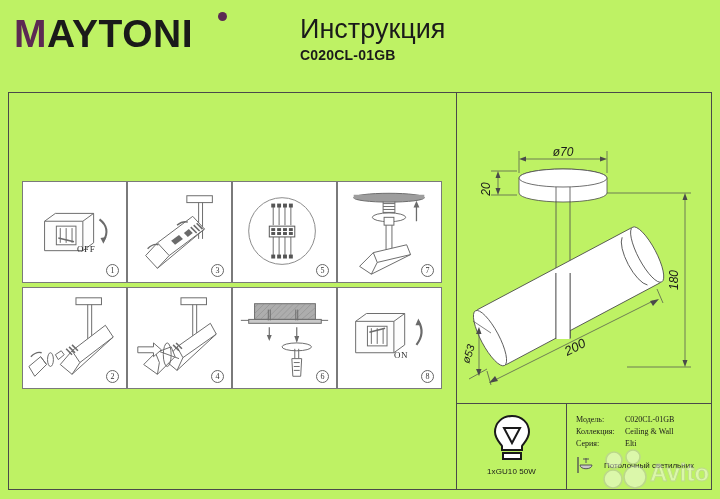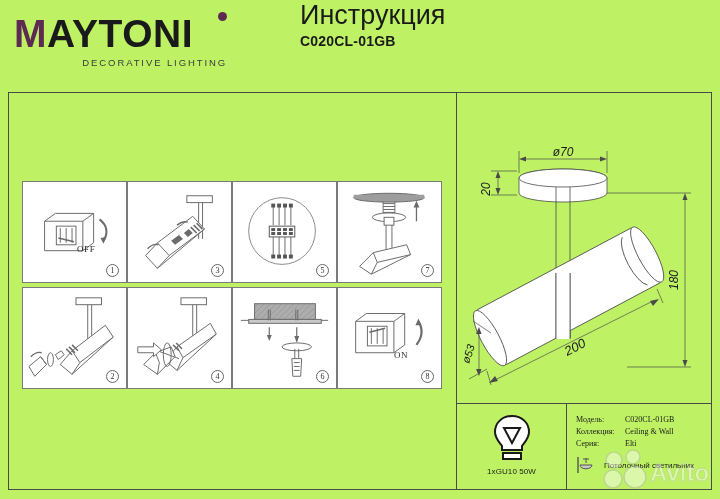--- a/index.html
+++ b/index.html
@@ -47,21 +47,21 @@
   #logo-tagline {
     font-size: 9.5px;
     letter-spacing: 1.9px;
     color: #3a3a3a;
     text-align: right;
     margin-top: 3px;
     padding-right: 2px;
     white-space: nowrap;
   }
   #title-block {
-    position: absolute; left: 300px; top: 0;
+    position: absolute; left: 300px; top: 14px;
   }
   #doc-title {
     font-size: 27px;
     color: #1a1a1a;
     line-height: 30px;
     white-space: nowrap;
   }
   #doc-model {
     font-size: 14px;
     font-weight: bold;
@@ -197,21 +197,20 @@
 <body>
 
 <div id="page">
 
   <div id="header">
 
     <div id="logo-block">
       <div id="logo-word"><span class="logo-ltr logo-accent">M</span><span class="logo-ltr">AYTON</span><span class="logo-ltr">I</span>
         <span id="logo-dot"></span>
       </div>
-      <div id="logo-tagline">DECORATIVE LIGHTING</div>
     </div>
 
     <div id="title-block">
       <div id="doc-title">Инструкция</div>
       <div id="doc-model">C020CL-01GB</div>
     </div>
 
   </div>
 
   <div id="frame">

